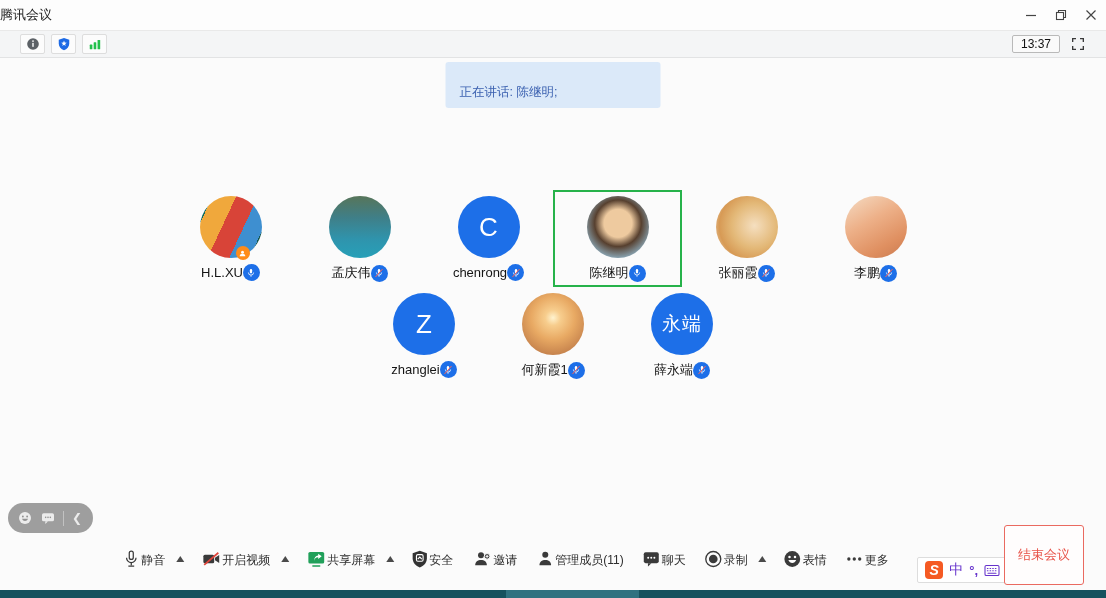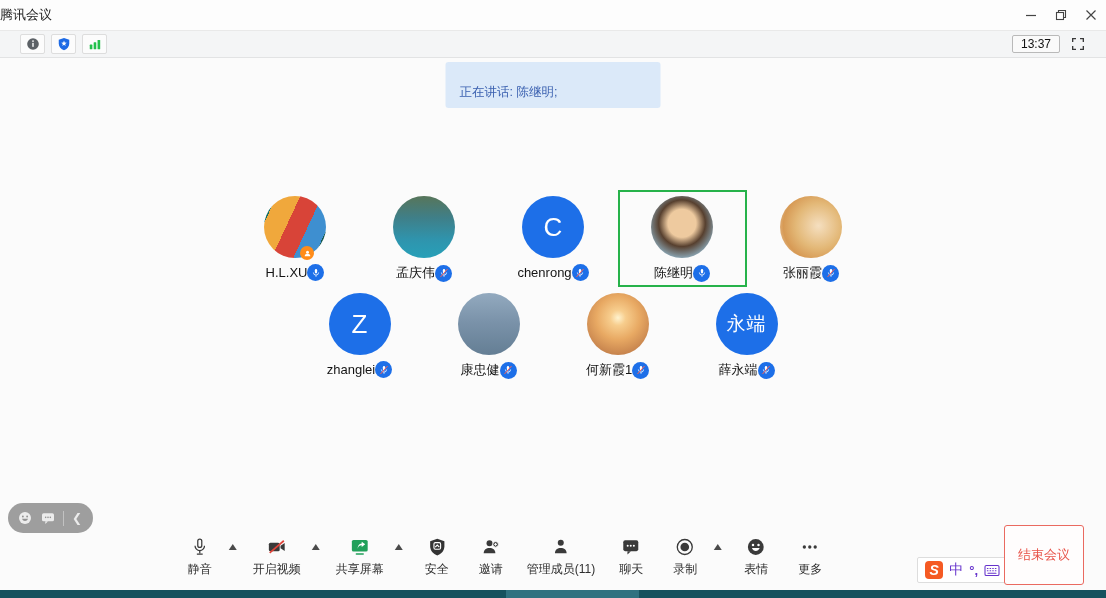--- a/index.html
+++ b/index.html
@@ -52,21 +52,21 @@
   .av-lake{background:linear-gradient(180deg,#93aabf 0%,#7b93aa 45%,#647e94 100%);}
   .av-sunset{background:radial-gradient(circle at 50% 40%,#fff3cf 0%,#f7cd8d 16%,#e8a963 45%,#c8854e 75%,#a86a40 100%);}
 
   
   .quick-pill{position:absolute;left:8px;top:503px;height:30px;border-radius:15px;background:rgba(145,145,145,.88);display:flex;align-items:center;padding:0 10px 0 9px;gap:7px;}
   .quick-pill .divider{width:1px;height:15px;background:#c2c2c2;}
   .quick-pill .chevron{color:#ececec;font-size:12px;line-height:1;padding:0 1px;}
 
   
   .bottom-toolbar{position:absolute;bottom:12px;left:calc(50% - 48px);transform:translateX(-50%);display:flex;align-items:flex-start;}
-  .tb-item{position:relative;display:flex;flex-direction:column;align-items:center;margin:8px 9px;min-width:36px;cursor:default;}
+  .tb-item{position:relative;display:flex;align-items:center;margin:16px 9px;min-width:36px;cursor:default;}
   .tb-item.has-arrow{margin-right:26px;}
   .tb-icon{height:22px;display:flex;align-items:center;justify-content:center;}
   .tb-label{font-size:12px;color:#2e2e2e;margin-top:3px;white-space:nowrap;}
   .tb-arrow{position:absolute;right:-19px;top:8px;width:0;height:0;border-left:4.5px solid transparent;border-right:4.5px solid transparent;border-bottom:6px solid #4a4a4a;}
 
   
   .ime-bar{position:absolute;right:98px;bottom:15px;height:26px;background:#fff;border:1px solid #ddd;border-radius:2px;display:flex;align-items:center;padding:0 7px;gap:6px;}
   .sogou-logo{width:18px;height:18px;border-radius:4px;background:var(--sogou-orange);color:#fff;font-weight:bold;font-style:italic;font-size:14px;display:flex;align-items:center;justify-content:center;}
   .ime-lang{color:var(--ime-purple);font-size:14px;}
   .ime-punct{color:var(--ime-purple);font-size:13px;font-weight:bold;}
@@ -214,44 +214,44 @@
       <span class="mic-status">
         <svg width="12" height="12" viewBox="0 0 24 24">
           <rect x="9.7" y="4" width="4.6" height="9" rx="2.3" fill="#fff"></rect>
           <path d="M6.8 11a5.2 5.2 0 0 0 10.4 0" stroke="#fff" stroke-width="1.6" fill="none"></path>
           <line x1="12" y1="16.4" x2="12" y2="19.5" stroke="#fff" stroke-width="1.6"></line>
           <line class="mic-slash" x1="5" y1="20" x2="19" y2="4" stroke="#ff5f52" stroke-width="2"></line>
         </svg>
       </span>
     </div>
   </div>
+      <div class="p-cell">
+    <div class="avatar av-kids">
+      
+    </div>
+    <div class="nameline">
+      <span class="p-name">李鹏</span>
+      <span class="mic-status">
+        <svg width="12" height="12" viewBox="0 0 24 24">
+          <rect x="9.7" y="4" width="4.6" height="9" rx="2.3" fill="#fff"></rect>
+          <path d="M6.8 11a5.2 5.2 0 0 0 10.4 0" stroke="#fff" stroke-width="1.6" fill="none"></path>
+          <line x1="12" y1="16.4" x2="12" y2="19.5" stroke="#fff" stroke-width="1.6"></line>
+          <line class="mic-slash" x1="5" y1="20" x2="19" y2="4" stroke="#ff5f52" stroke-width="2"></line>
+        </svg>
+      </span>
+    </div>
+  </div>
     </div>
     <div class="p-row">
       <div class="p-cell">
     <div class="avatar letter">
       
     Z</div>
     <div class="nameline">
       <span class="p-name">zhanglei</span>
-      <span class="mic-status">
-        <svg width="12" height="12" viewBox="0 0 24 24">
-          <rect x="9.7" y="4" width="4.6" height="9" rx="2.3" fill="#fff"></rect>
-          <path d="M6.8 11a5.2 5.2 0 0 0 10.4 0" stroke="#fff" stroke-width="1.6" fill="none"></path>
-          <line x1="12" y1="16.4" x2="12" y2="19.5" stroke="#fff" stroke-width="1.6"></line>
-          <line class="mic-slash" x1="5" y1="20" x2="19" y2="4" stroke="#ff5f52" stroke-width="2"></line>
-        </svg>
-      </span>
-    </div>
-  </div>
-      <div class="p-cell">
-    <div class="avatar av-lake">
-      
-    </div>
-    <div class="nameline">
-      <span class="p-name">康忠健</span>
       <span class="mic-status">
         <svg width="12" height="12" viewBox="0 0 24 24">
           <rect x="9.7" y="4" width="4.6" height="9" rx="2.3" fill="#fff"></rect>
           <path d="M6.8 11a5.2 5.2 0 0 0 10.4 0" stroke="#fff" stroke-width="1.6" fill="none"></path>
           <line x1="12" y1="16.4" x2="12" y2="19.5" stroke="#fff" stroke-width="1.6"></line>
           <line class="mic-slash" x1="5" y1="20" x2="19" y2="4" stroke="#ff5f52" stroke-width="2"></line>
         </svg>
       </span>
     </div>
   </div>

